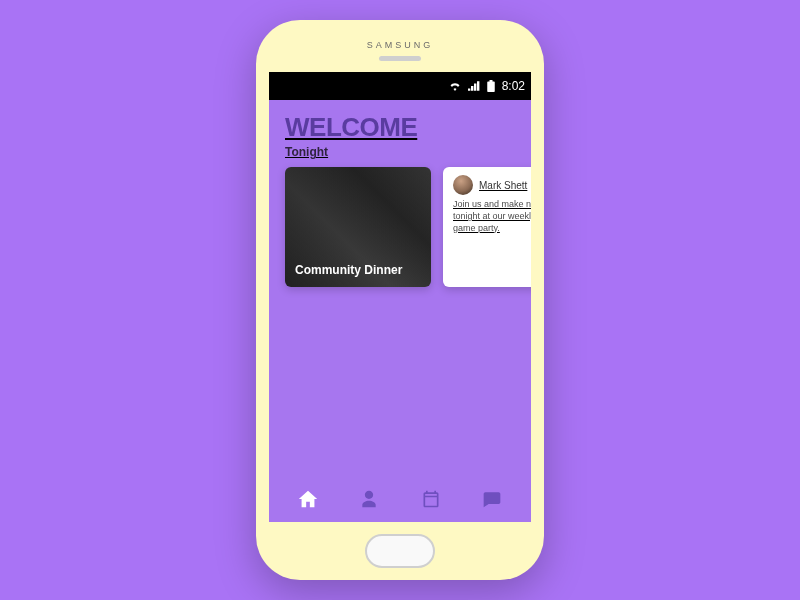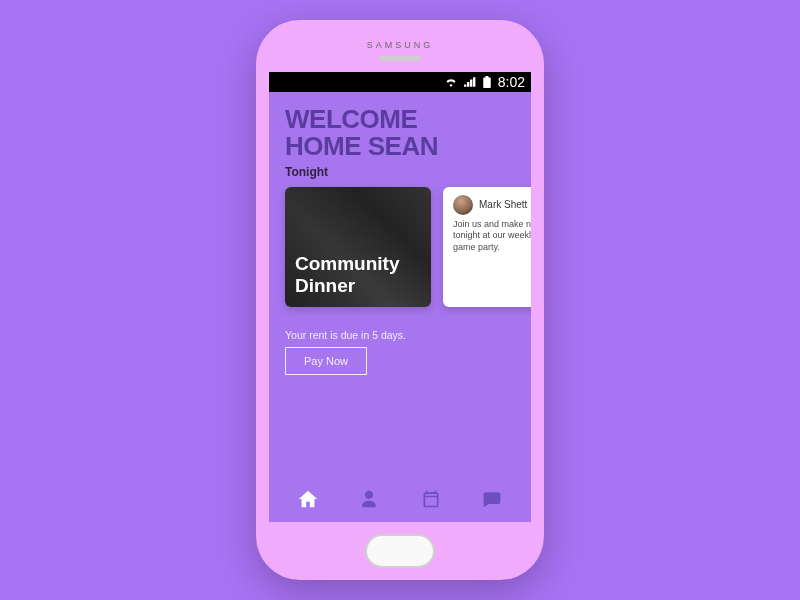--- a/index.html
+++ b/index.html
@@ -10,25 +10,26 @@
     display: flex;
     align-items: center;
     justify-content: center;
     overflow: hidden;
   }
 
   
   .phone {
     width: 288px;
     height: 560px;
-    background: #f0abfc;
+    background: #fef9c3;
     border-radius: 44px;
     box-shadow: 0 12px 40px rgba(0,0,0,0.25);
     padding: 52px 13px 58px 13px;
     position: relative;
+    text-decoration: underline;
   }
   .phone-brand {
     position: absolute;
     top: 20px;
     left: 0; right: 0;
     text-align: center;
     font-size: 9px;
     letter-spacing: 3px;
     color: #6b6b6b;
   }
@@ -57,29 +58,29 @@
   .screen {
     width: 100%;
     height: 100%;
     background: #a776ef;
     position: relative;
     overflow: hidden;
   }
 
   
   .statusbar {
-    height: 20px;
+    height: 28px;
     background: #000;
     display: flex;
     align-items: center;
     justify-content: flex-end;
     gap: 7px;
     padding: 0 6px;
     color: #fff;
-    font-size: 14px;
+    font-size: 12px;
   }
   .statusbar svg { display: block; }
 
   
   .content {
     padding: 14px 16px 0 16px;
     height: calc(100% - 20px - 46px);
     position: relative;
     overflow: hidden;
   }
@@ -118,21 +119,21 @@
     background:
       linear-gradient(120deg, rgba(20,20,20,0.55), rgba(20,20,20,0.35)),
       linear-gradient(45deg, #2c2c2c 0%, #555 40%, #2e2e2e 70%, #4a4a4a 100%);
   }
   .card.image-card .card-title {
     position: absolute;
     left: 10px;
     bottom: 10px;
     right: 10px;
     color: #fff;
-    font-size: 19px;
+    font-size: 12px;
     font-weight: 700;
     line-height: 1.15;
   }
   .card.text-card {
     padding: 8px 10px;
   }
   .host-row {
     display: flex;
     align-items: center;
     gap: 6px;
@@ -214,44 +215,39 @@
         <svg width="8" height="12" viewBox="0 0 10 16" fill="#fff">
             <path d="M3 0h4v2h2c.6 0 1 .4 1 1v12c0 .6-.4 1-1 1H1c-.6 0-1-.4-1-1V3c0-.6.4-1 1-1h2V0z"></path>
           </svg>
       </span>
       <span>8:02</span>
     </div>
 
     <div class="content">
       <div class="headline">
         <div>WELCOME</div>
-        <div>HOME SEAN</div>
       </div>
 
       <div class="section-label">Tonight</div>
 
       <div class="cards">
 
         <div class="card image-card">
           <div class="card-title">Community Dinner</div>
         </div>
 
         <div class="card text-card">
           <div class="host-row">
             <div class="avatar"></div>
             <span>Mark Shett</span>
           </div>
           <div class="card-desc">Join us and make new friends tonight at our weekly board game party.</div>
         </div>
       </div>
 
-      <div class="rent-block">
-        <div class="rent-text">Your rent is due in 5 days.</div>
-        <button class="pay-btn">Pay Now</button>
-      </div>
     </div>
 
     <div class="bottomnav">
       <div class="nav-item">
         <svg width="22" height="22" viewBox="0 0 24 24" fill="#ffffff">
             <path d="M12 3l10 9h-3v9h-5v-6H10v6H5v-9H2l10-9z"></path>
           </svg>
       </div>
       <div class="nav-item">
         <svg width="20" height="20" viewBox="0 0 24 24" fill="#6f4fbf">

